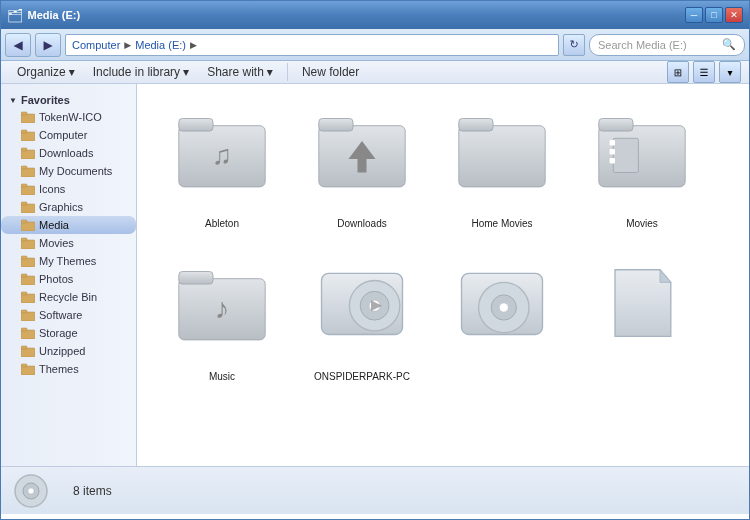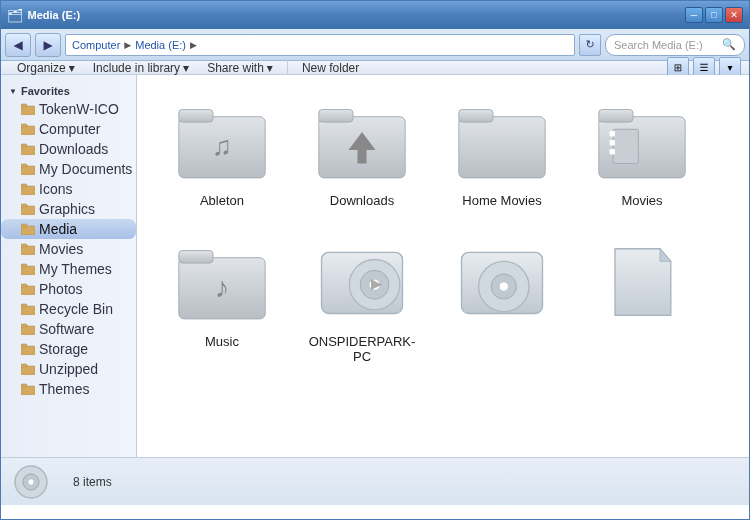--- a/index.html
+++ b/index.html
@@ -99,35 +99,35 @@
       border: 1px solid #8aaace;
       border-radius: 2px;
       display: flex;
       align-items: center;
       justify-content: center;
       font-size: 11px;
       cursor: pointer;
       color: #336;
     }
     .search-box {
-      width: 140px;
+      width: 156px;
       height: 22px;
       background: white;
       border: 1px solid #8aaace;
       border-radius: 10px;
       display: flex;
       align-items: center;
       padding: 0 8px;
       font-size: 11px;
       color: #888;
     }
 
     
     .toolbar {
-      height: 14px;
+      height: 23px;
       background: linear-gradient(to bottom, #f0f4fb 0%, #e0e8f5 100%);
       border-bottom: 1px solid #c0cce0;
       display: flex;
       align-items: center;
       padding: 0 8px;
       gap: 2px;
     }
     .toolbar-btn {
       height: 22px;
       padding: 0 8px;
@@ -194,21 +194,21 @@
       cursor: pointer;
     }
     .sidebar-header .arrow {
       font-size: 8px;
       margin-right: 4px;
     }
     .sidebar-item {
       display: flex;
       align-items: center;
       padding: 2px 16px 2px 20px;
-      font-size: 14px;
+      font-size: 11px;
       color: #334;
       cursor: pointer;
       white-space: nowrap;
       overflow: hidden;
       text-overflow: ellipsis;
     }
     .sidebar-item.selected {
       background: linear-gradient(to bottom, #c8d8f0, #a8c0e8);
       color: #111;
       border-radius: 7px;
@@ -246,22 +246,22 @@
       border-radius: 3px;
     }
     .file-icon {
       width: 96px;
       height: 96px;
       display: flex;
       align-items: center;
       justify-content: center;
     }
     .file-label {
-      margin-top: 4px;
-      font-size: 13px;
+      margin-top: 20px;
+      font-size: 10px;
       color: #222;
       text-align: center;
     }
 
     
     .sidebar::-webkit-scrollbar, .file-area::-webkit-scrollbar { width: 14px; }
     .sidebar::-webkit-scrollbar-track, .file-area::-webkit-scrollbar-track { background: #e8eef8; }
     .sidebar::-webkit-scrollbar-thumb { background: linear-gradient(to right, #b0c4de, #9ab4d4); border: 1px solid #8aaace; border-radius: 2px; }
     .file-area::-webkit-scrollbar-thumb { background: linear-gradient(to right, #b0c4de, #9ab4d4); border: 1px solid #8aaace; border-radius: 2px; }
 

